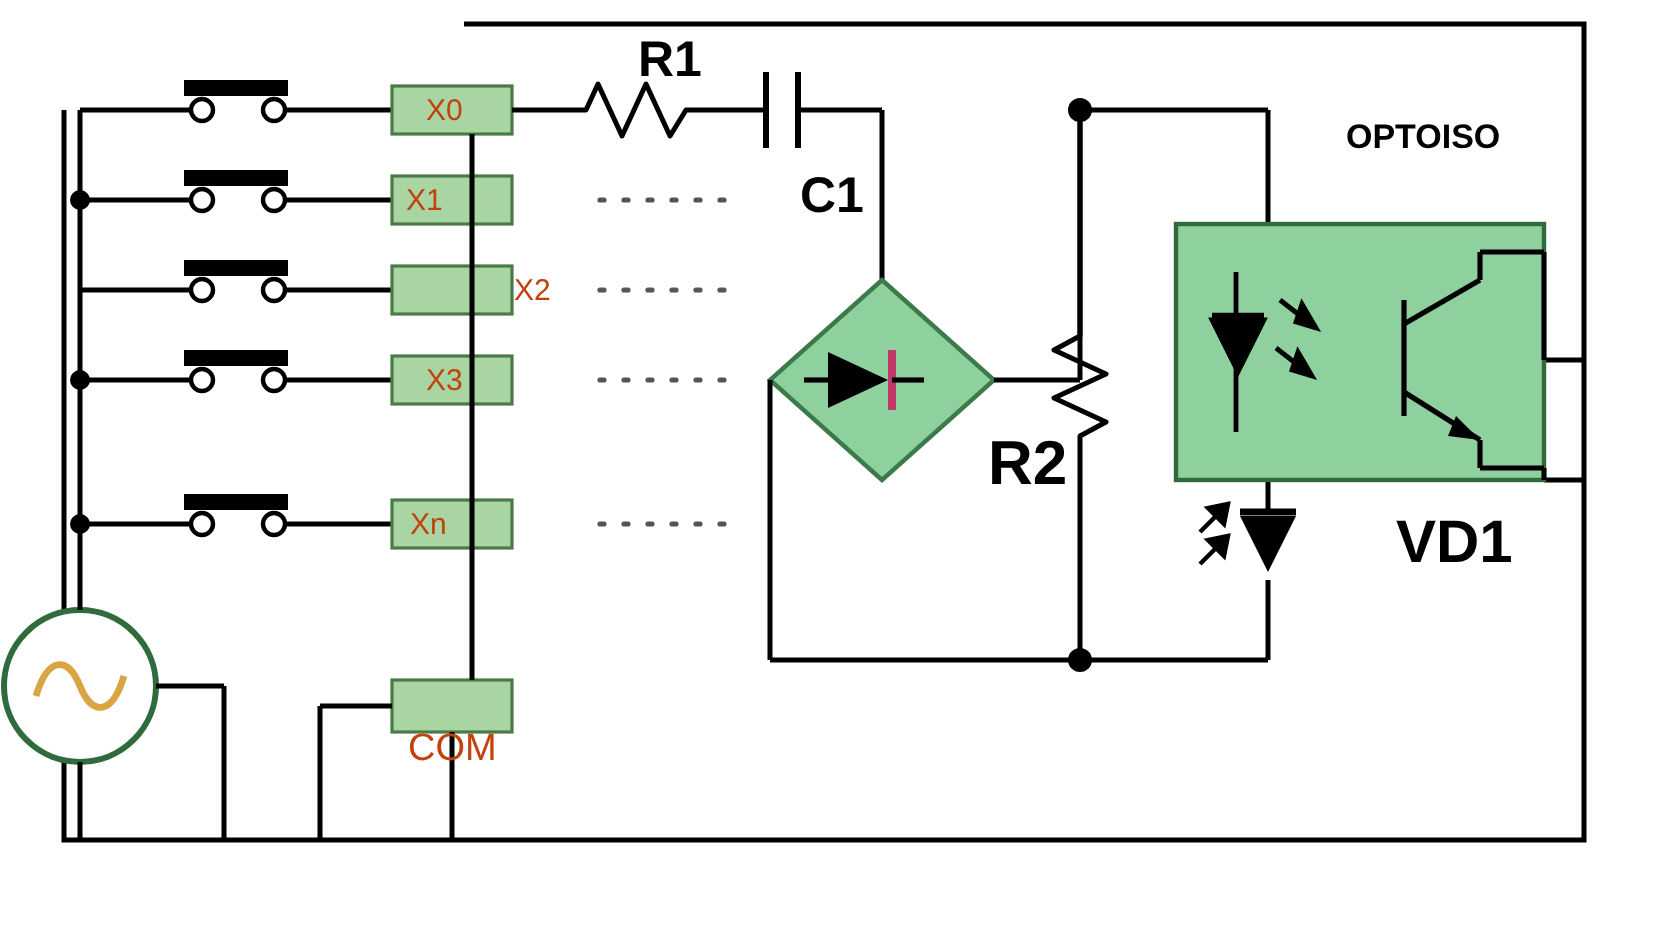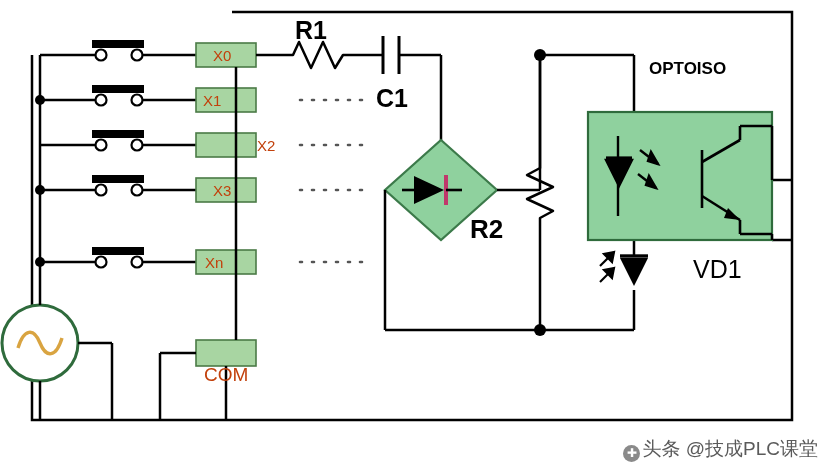--- a/index.html
+++ b/index.html
@@ -21,20 +21,21 @@
     position: absolute;
     left: 0;
     top: 0;
   }
   .lbl {
     position: absolute;
     font-family: "Liberation Sans", sans-serif;
     color: #000000;
     white-space: nowrap;
     line-height: 1;
+    margin-left: 24px;
   }
   .term-label {
     position: absolute;
     font-family: "Liberation Sans", sans-serif;
     font-size: 15px;
     color: #c2410c;
     white-space: nowrap;
     line-height: 1;
   }
   .watermark {
@@ -252,21 +253,18 @@
 
   <div class="term-label" style="left:213px; top:48px;">X0</div>
   <div class="term-label" style="left:203px; top:93px;">X1</div>
   <div class="term-label" style="left:213px; top:138px;margin-left:44px;">X2</div>
   <div class="term-label" style="left:213px; top:183px;">X3</div>
   <div class="term-label" style="left:205px; top:255px;">Xn</div>
   <div class="term-label" style="left:204px; top:365px; font-size:19px;">COM</div>
 
   <div class="lbl" style="left:295px; top:18px; font-size:25px; font-weight:bold;">R1</div>
   <div class="lbl" style="left:376px; top:86px; font-size:25px; font-weight:bold;">C1</div>
-  <div class="lbl" style="left:470px; top:216px; font-size:26px; font-weight:bold;">R2</div>
-  <div class="lbl" style="left:693px; top:257px; font-size:25px; font-weight:normal;">VD1</div>
+  <div class="lbl" style="left:470px; top:216px; font-size:31px; font-weight:bold;">R2</div>
+  <div class="lbl" style="left:674px; top:257px; font-size:30px; font-weight:bold;">VD1</div>
   <div class="lbl" style="left:649px; top:60px; font-size:17px; font-weight:bold;">OPTOISO</div>
 
-  <div class="watermark">
-    <span class="wm-icon">✚</span><span>头条 @技成PLC课堂</span>
-  </div>
 
 </div>
 
 </body></html>

